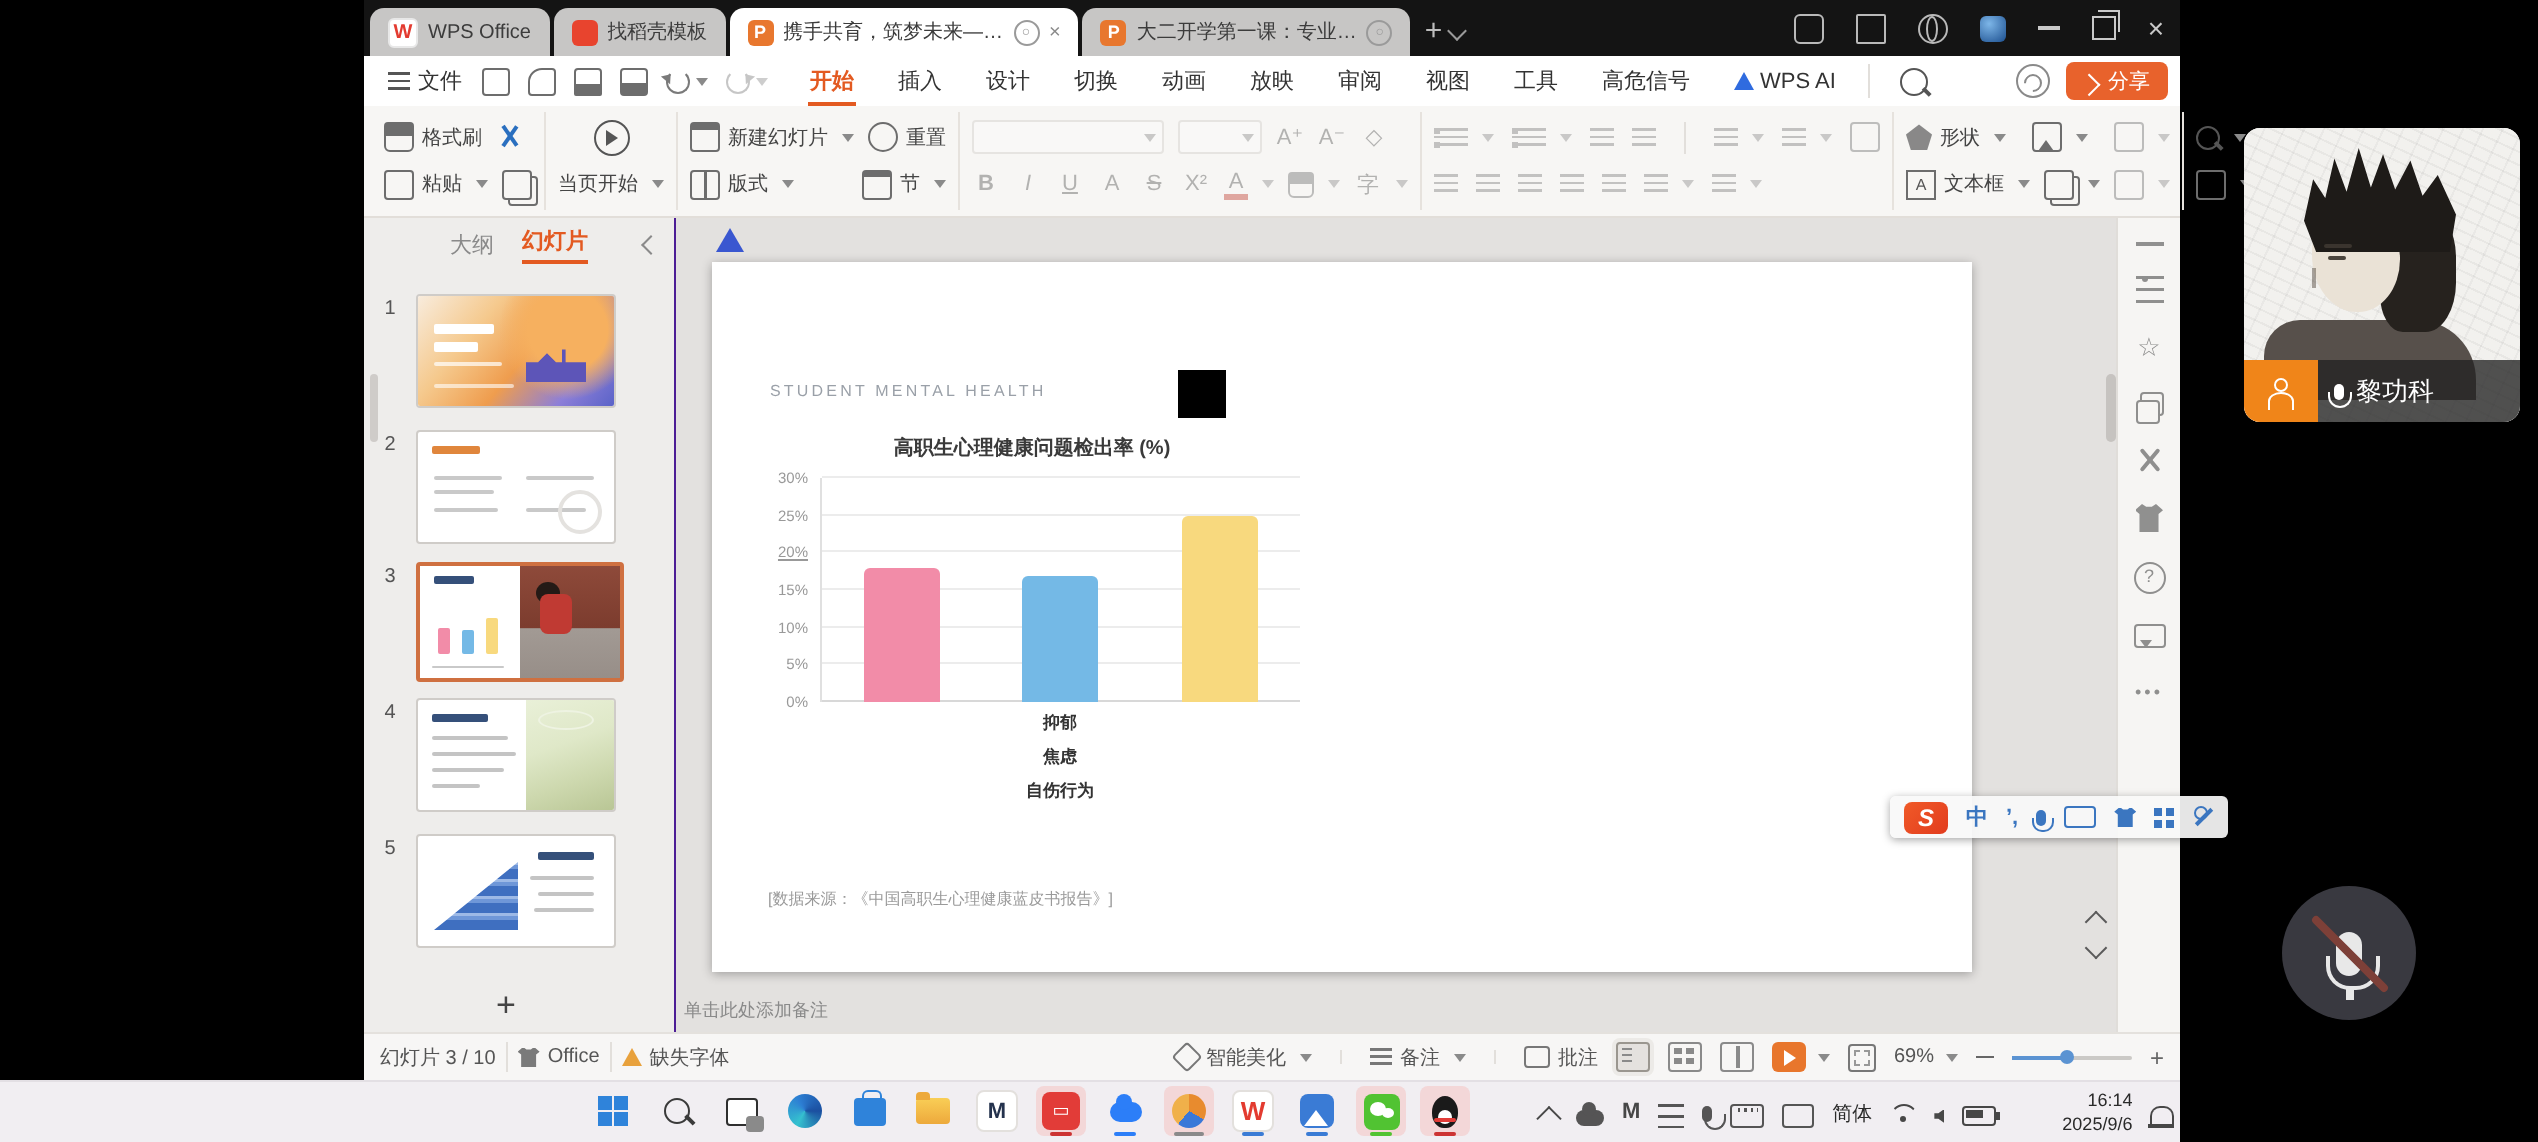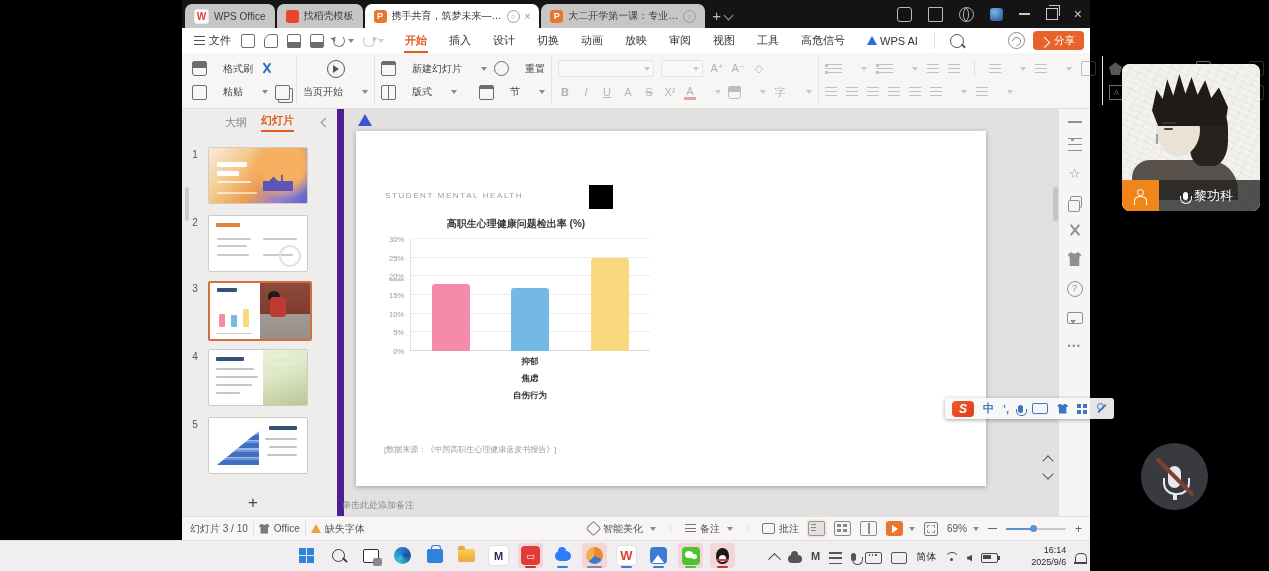--- a/index.html
+++ b/index.html
@@ -53,21 +53,21 @@
   .mb-search:after{content:"";position:absolute;left:10px;top:10px;width:5px;height:1.5px;background:#555;transform:rotate(45deg);}
   .acct{width:15px;height:15px;border:1.3px solid #8a8a8a;border-radius:50%;position:relative;margin-right:8px;}
   .acct:before{content:"";position:absolute;left:3px;top:4px;width:7px;height:7px;border:1.2px solid #8a8a8a;border-radius:50%;border-bottom-color:transparent;transform:rotate(45deg);}
   .share-btn{background:#e8622c;color:#fff;border-radius:4px;height:19px;padding:0 9px;display:flex;align-items:center;gap:4px;font-size:10.5px;margin-right:6px;}
   .share-arrow{width:7px;height:7px;border-top:1.5px solid #fff;border-right:1.5px solid #fff;transform:rotate(45deg) translateY(2px);}
 
   
   .ribbon{left:182px;top:53px;width:908px;height:56px;background:#f7f6f4;border-bottom:1px solid #e2ded9;display:flex;box-sizing:border-box;padding:3px 4px;}
   .rgroup{display:flex;flex-direction:column;justify-content:space-between;padding:1px 6px;border-right:1px solid #e6e2dd;}
   .rrow{display:flex;align-items:center;gap:7px;height:24px;}
-  .rbtn{display:flex;align-items:center;gap:16px;font-size:10px;color:#454545;white-space:nowrap;}
+  .rbtn{display:flex;align-items:center;gap:4px;font-size:10px;color:#454545;white-space:nowrap;}
   .rbtn.dis,.dis{opacity:.42;}
   .ric{width:13px;height:13px;flex:none;}
   .ric.box{border:1.3px solid #6d6d6d;border-radius:2px;}
   .ric.brush{background:linear-gradient(#6d6d6d 45%,transparent 45%);border:1.3px solid #6d6d6d;border-radius:2px 2px 3px 3px;}
   .ric.scissors{position:relative;}
   .ric.scissors:before,.ric.scissors:after{content:"";position:absolute;left:6px;top:0;width:1.6px;height:12px;background:#2a6fbf;}
   .ric.scissors:before{transform:rotate(35deg);}
   .ric.scissors:after{transform:rotate(-35deg);}
   .ric.playc{width:16px;height:16px;border:1.5px solid #555;border-radius:50%;position:relative;}
   .ric.playc:after{content:"";position:absolute;left:5px;top:4px;border-left:6px solid #555;border-top:4px solid transparent;border-bottom:4px solid transparent;}
@@ -84,21 +84,21 @@
   .mini-lines.dots{background:repeating-linear-gradient(#7a7a7a 0 1.3px,transparent 1.3px 3.8px);border-left:3px dotted #7a7a7a;padding-left:2px;}
   .ric.shape-pent{background:#6d6d6d;clip-path:polygon(50% 0,100% 38%,81% 100%,19% 100%,0 38%);opacity:.8;}
   .ric.tbox{border:1.3px solid #6d6d6d;display:flex;align-items:center;justify-content:center;font-size:8px;color:#555;}
   .ric.pic{border:1.3px solid #6d6d6d;border-radius:2px;position:relative;overflow:hidden;}
   .ric.pic:after{content:"";position:absolute;left:1px;bottom:-2px;width:0;height:0;border-left:5px solid transparent;border-right:5px solid transparent;border-bottom:7px solid #6d6d6d;}
   .ric.search2{width:10px;height:10px;border:1.5px solid #555;border-radius:50%;position:relative;}
   .ric.search2:after{content:"";position:absolute;left:8px;top:8px;width:5px;height:1.5px;background:#555;transform:rotate(45deg);}
 
   
   .workspace{left:182px;top:109px;width:908px;height:407px;background:#e3e1df;}
-  .spanel{position:absolute;left:0;top:0;width:155px;height:407px;background:#eeedeb;border-right:7px solid #4c1d95;}
+  .spanel{position:absolute;left:0;top:0;width:155px;height:407px;background:#eeedeb;border-right:1px solid #4c1d95;}
   .sp-tabs{display:flex;align-items:center;height:26px;font-size:11px;color:#8a8a8a;justify-content:center;gap:14px;position:relative;}
   .sp-tab.active{color:#e35a21;font-weight:bold;border-bottom:2px solid #e35a21;padding-bottom:2px;}
   .sp-collapse{position:absolute;right:8px;width:6px;height:6px;border-left:1.5px solid #8a8a8a;border-bottom:1.5px solid #8a8a8a;transform:rotate(45deg);}
   .thumb-row{position:absolute;left:0;width:155px;display:flex;}
   .thumb-num{width:26px;text-align:center;font-size:10px;color:#555;padding-top:2px;}
   .thumb{width:100px;height:57px;background:#fff;border:1px solid #cfccc8;border-radius:2px;overflow:hidden;position:relative;box-sizing:border-box;}
   .thumb.sel{border:2px solid #cf7040;width:104px;height:60px;}
   .spanel-scroll{position:absolute;left:3px;top:78px;width:4px;height:34px;border-radius:2px;background:#cfccc9;}
   .addslide{position:absolute;left:66px;top:384px;font-size:17px;color:#444;}
 
@@ -303,21 +303,21 @@
   .sk-hair{position:absolute;left:30px;top:10px;width:76px;height:52px;background:#1e1b18;
       clip-path:polygon(0 70%,6% 30%,14% 48%,20% 10%,28% 42%,36% 0,44% 38%,52% 6%,60% 40%,70% 12%,78% 46%,88% 26%,100% 64%,96% 100%,8% 100%);}
   .sk-hair2{position:absolute;left:68px;top:40px;width:38px;height:62px;background:#26221e;border-radius:0 40% 40% 30%;}
   .sk-brow{position:absolute;left:40px;top:58px;width:14px;height:2px;background:#3a342e;border-radius:1px;}
   .sk-eye{position:absolute;left:42px;top:64px;width:9px;height:2px;background:#4a443c;border-radius:1px;}
   .sk-nose{position:absolute;left:34px;top:70px;width:2px;height:10px;background:rgba(90,80,70,.5);}
   .cam-bar{position:absolute;left:0;bottom:0;width:100%;height:31px;display:flex;}
   .cam-role{width:37px;height:31px;background:#f08519;display:flex;align-items:center;justify-content:center;}
   .cam-person{width:11px;height:8px;border:1.8px solid #fff;border-radius:50% 50% 0 0;border-bottom:none;position:relative;margin-top:9px;}
   .cam-person:before{content:"";position:absolute;left:2.2px;top:-8px;width:5px;height:5px;border:1.8px solid #fff;border-radius:50%;}
-  .cam-name{flex:1;background:rgba(35,35,35,.78);display:flex;align-items:center;gap:6px;padding-left:24px;color:#fff;font-size:13px;}
+  .cam-name{flex:1;background:rgba(35,35,35,.78);display:flex;align-items:center;gap:6px;padding-left:8px;color:#fff;font-size:13px;}
   .cam-mic{width:5px;height:8px;background:#fff;border-radius:3px;position:relative;flex:none;}
   .cam-mic:after{content:"";position:absolute;left:-3px;top:4px;width:10px;height:7px;border:1.6px solid #fff;border-top:none;border-radius:0 0 6px 6px;}
   .micbtn{left:1141px;top:443px;width:67px;height:67px;border-radius:50%;background:#393940;display:flex;align-items:center;justify-content:center;}
   .mb-mic{width:13px;height:22px;background:#e8e8e8;border-radius:7px;position:relative;}
   .mb-mic:before{content:"";position:absolute;left:-5px;top:12px;width:23px;height:15px;border:2.5px solid #e8e8e8;border-top:none;border-radius:0 0 12px 12px;}
   .mb-mic:after{content:"";position:absolute;left:4.5px;top:27px;width:4px;height:7px;background:#e8e8e8;}
   .mb-slash{position:absolute;width:52px;height:4px;background:#7d4038;transform:rotate(45deg);border-radius:2px;}
 </style>
 </head>
 <body>

